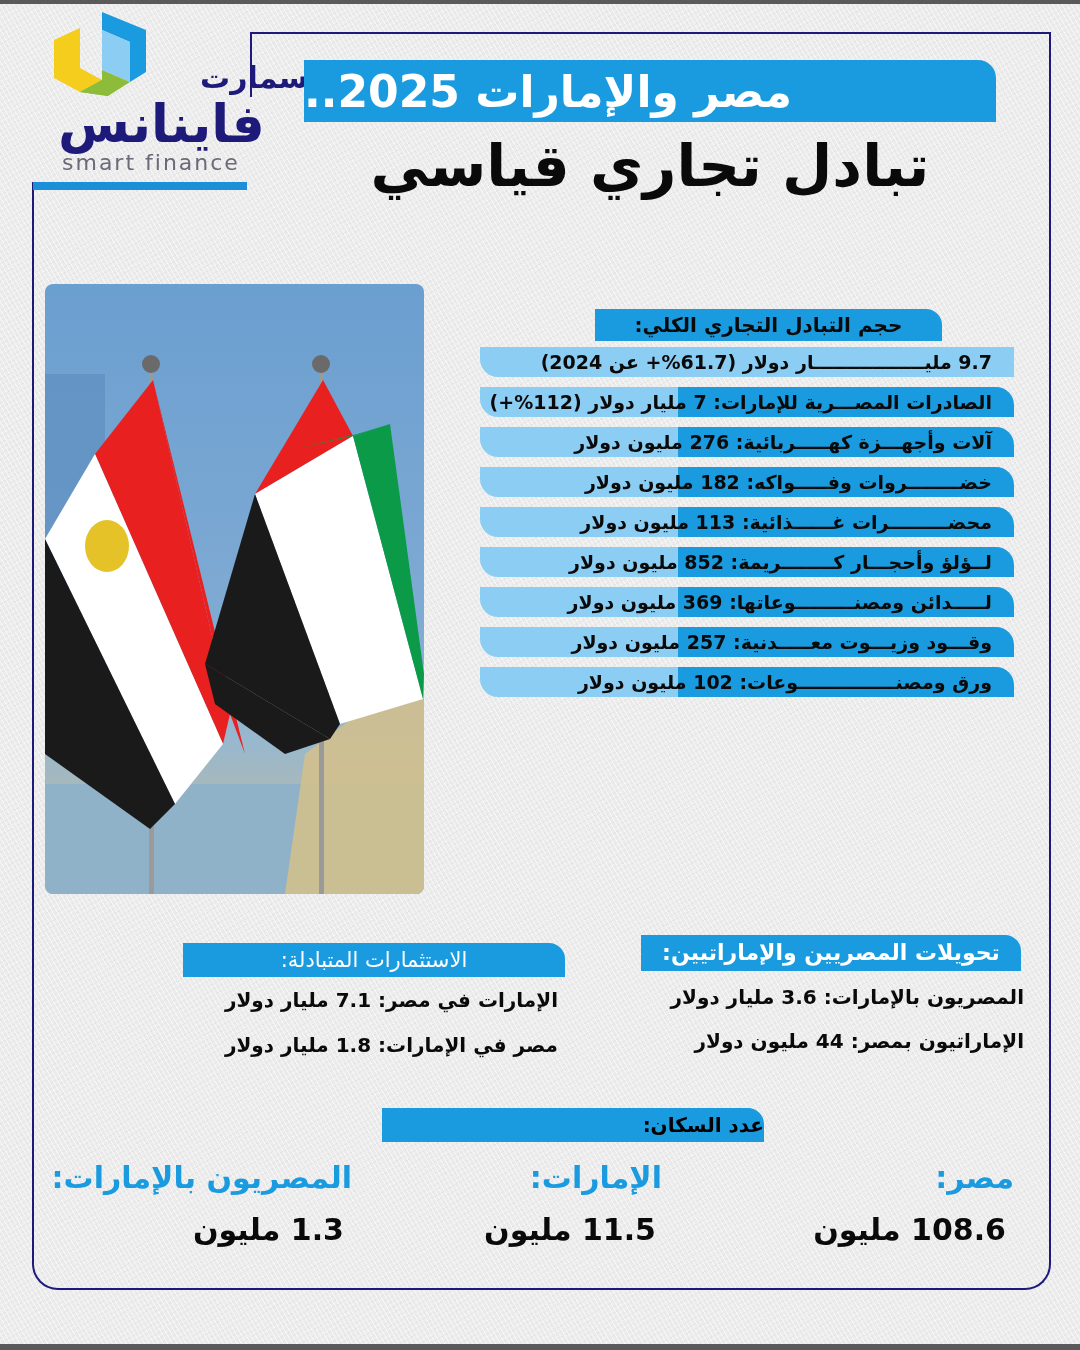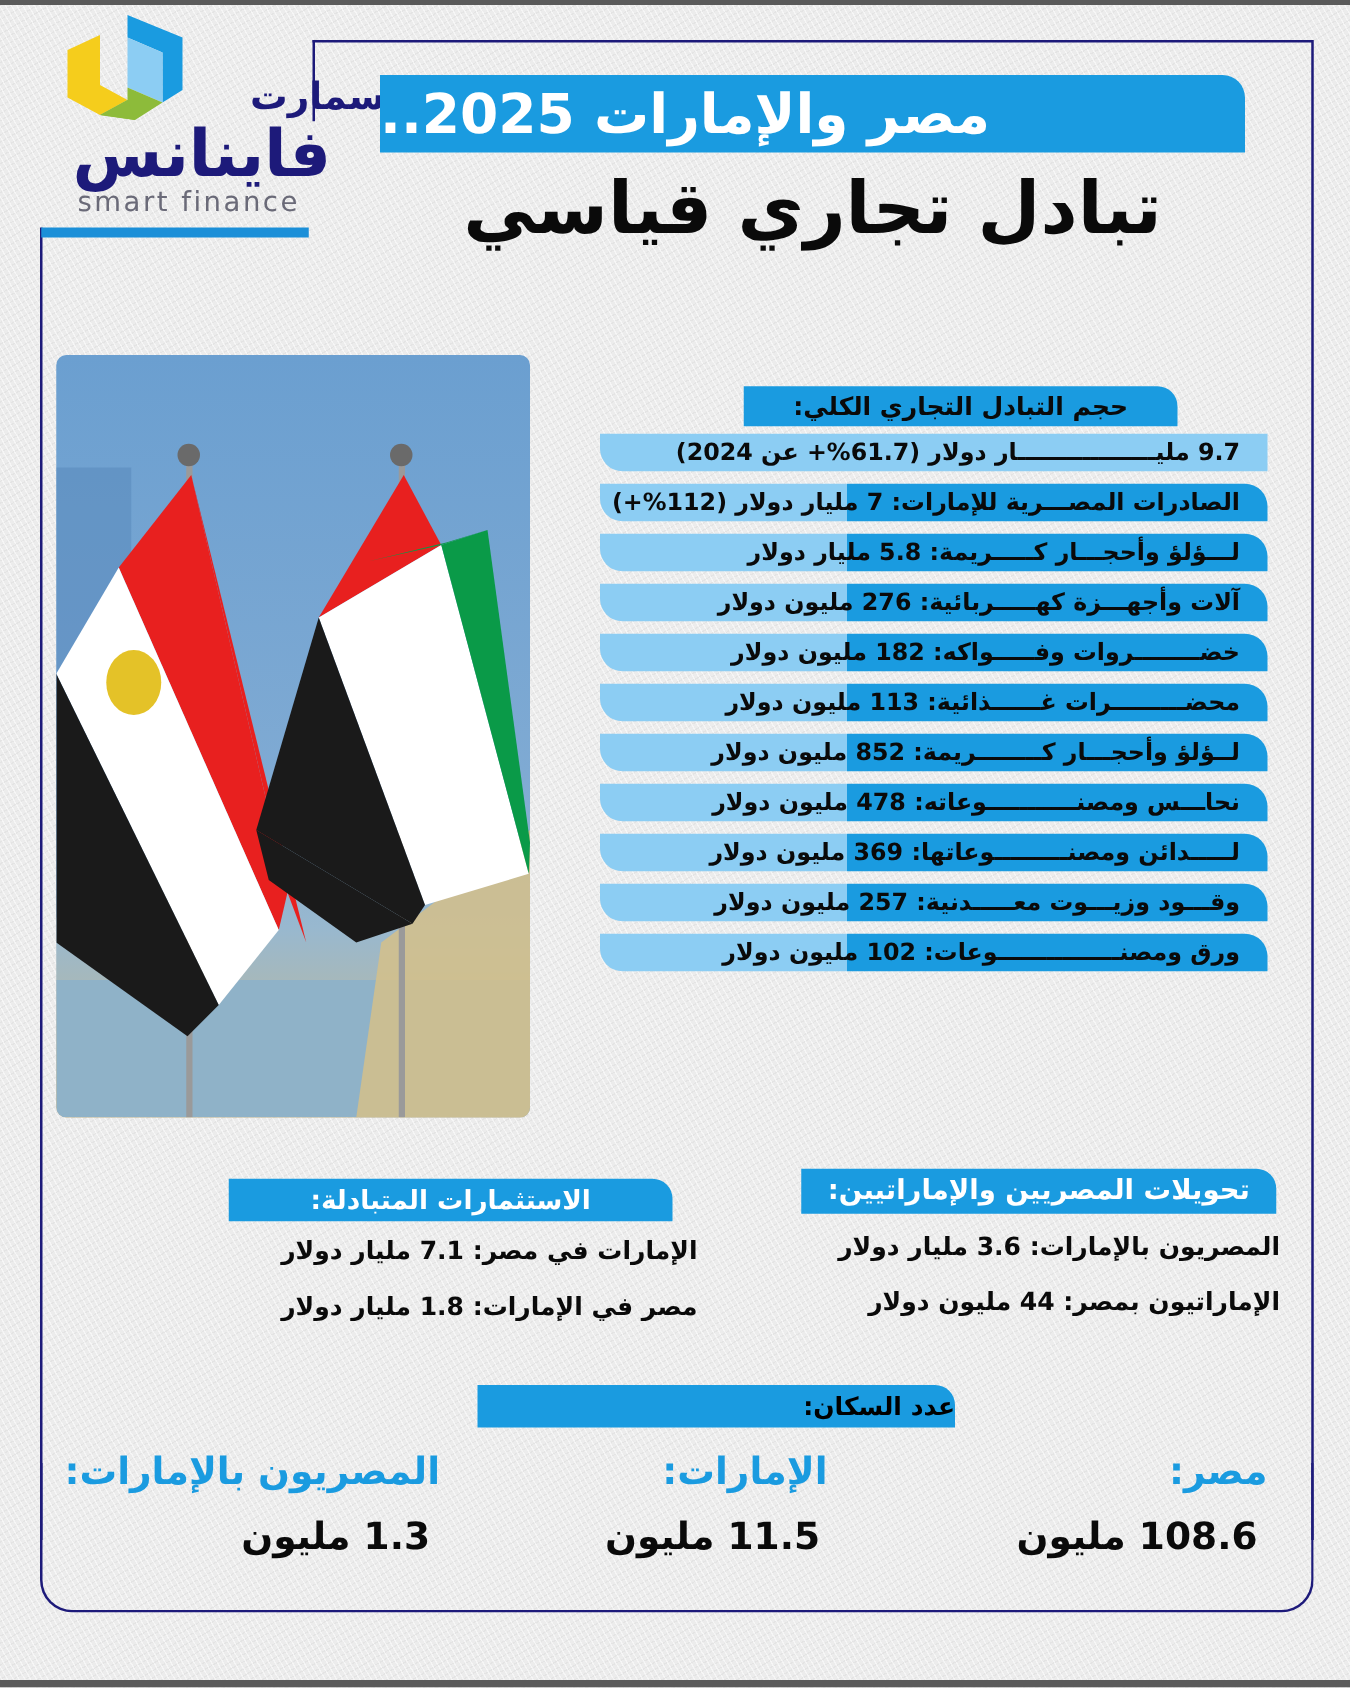--- a/index.html
+++ b/index.html
@@ -75,23 +75,23 @@
     
     .rem-header {
       position: absolute; left: 641px; top: 935px; width: 380px; height: 36px;
       background: #1a9be0; border-radius: 0 16px 0 0;
       color: #fff; font-size: 22px; font-weight: bold; direction: rtl; text-align: center; line-height: 36px;
     }
     .rem-line { position: absolute; right: 56px; font-size: 20px; font-weight: bold; color: #0a0a0a; direction: rtl; }
 
     
     .inv-header {
-      position: absolute; left: 183px; top: 943px; width: 355px; height: 34px;
+      position: absolute; left: 183px; top: 943px; width: 382px; height: 34px;
       background: #1a9be0; border-radius: 0 16px 0 0;
-      color: #fff; font-size: 21px; font-weight: bold; direction: rtl; text-align: center; line-height: 34px;
+      color: #fff; font-size: 21px; font-weight: normal; direction: rtl; text-align: center; line-height: 34px;
     }
     .inv-line { position: absolute; right: 522px; font-size: 20px; font-weight: bold; color: #0a0a0a; direction: rtl; }
 
     
     .pop-header {
       position: absolute; left: 382px; top: 1108px; width: 382px; height: 34px;
       background: #1a9be0; border-radius: 0 16px 0 0;
       color: #000000; font-size: 20px; font-weight: bold; direction: rtl; line-height: 34px;
     }
     .pop-label { position: absolute; top: 1160px; font-size: 30px; font-weight: bold; color: #1a9be0; direction: rtl; }
@@ -160,26 +160,24 @@
       <polygon points="210,210 295,440 285,455 160,380" fill="#1a1a1a"></polygon>
       <polygon points="160,380 285,455 240,470 170,420" fill="#1a1a1a"></polygon>
     </g>
   </svg>
 </div>
 
 <div class="trade-header">حجم التبادل التجاري الكلي:</div>
 <div class="trade-list">
   <div class="trade-row light"><span class="lbl">9.7 مليـــــــــــــــــار دولار (61.7%+ عن 2024)</span></div>
   <div class="trade-row"><span class="lbl">الصادرات المصـــرية للإمارات:</span> <span class="val">7 مليار دولار (112%+)</span></div>
-  <div class="trade-row"><span class="lbl">لـــؤلؤ وأحجـــار كـــــريمة:</span> <span class="val">5.8 مليار دولار</span></div>
   <div class="trade-row"><span class="lbl">آلات وأجهـــزة كهـــــربائية:</span> <span class="val">276 مليون دولار</span></div>
   <div class="trade-row"><span class="lbl">خضــــــــروات وفـــــواكه:</span> <span class="val">182 مليون دولار</span></div>
   <div class="trade-row"><span class="lbl">محضـــــــــرات غــــــذائية:</span> <span class="val">113 مليون دولار</span></div>
   <div class="trade-row"><span class="lbl">لــؤلؤ وأحجـــار كــــــــريمة:</span> <span class="val">852 مليون دولار</span></div>
-  <div class="trade-row"><span class="lbl">نحاـــس ومصنـــــــــــوعاته:</span> <span class="val">478 مليون دولار</span></div>
   <div class="trade-row"><span class="lbl">لـــــدائن ومصنـــــــــوعاتها:</span> <span class="val">369 مليون دولار</span></div>
   <div class="trade-row"><span class="lbl">وقـــود وزيـــوت معـــــدنية:</span> <span class="val">257 مليون دولار</span></div>
   <div class="trade-row"><span class="lbl">ورق ومصنـــــــــــــــوعات:</span> <span class="val">102 مليون دولار</span></div>
 </div>
 
 <div class="rem-header">تحويلات المصريين والإماراتيين:</div>
 <div class="rem-line" style="top:985px;">المصريون بالإمارات: 3.6 مليار دولار</div>
 <div class="rem-line" style="top:1029px;">الإماراتيون بمصر: 44 مليون دولار</div>
 
 <div class="inv-header">الاستثمارات المتبادلة:</div>

